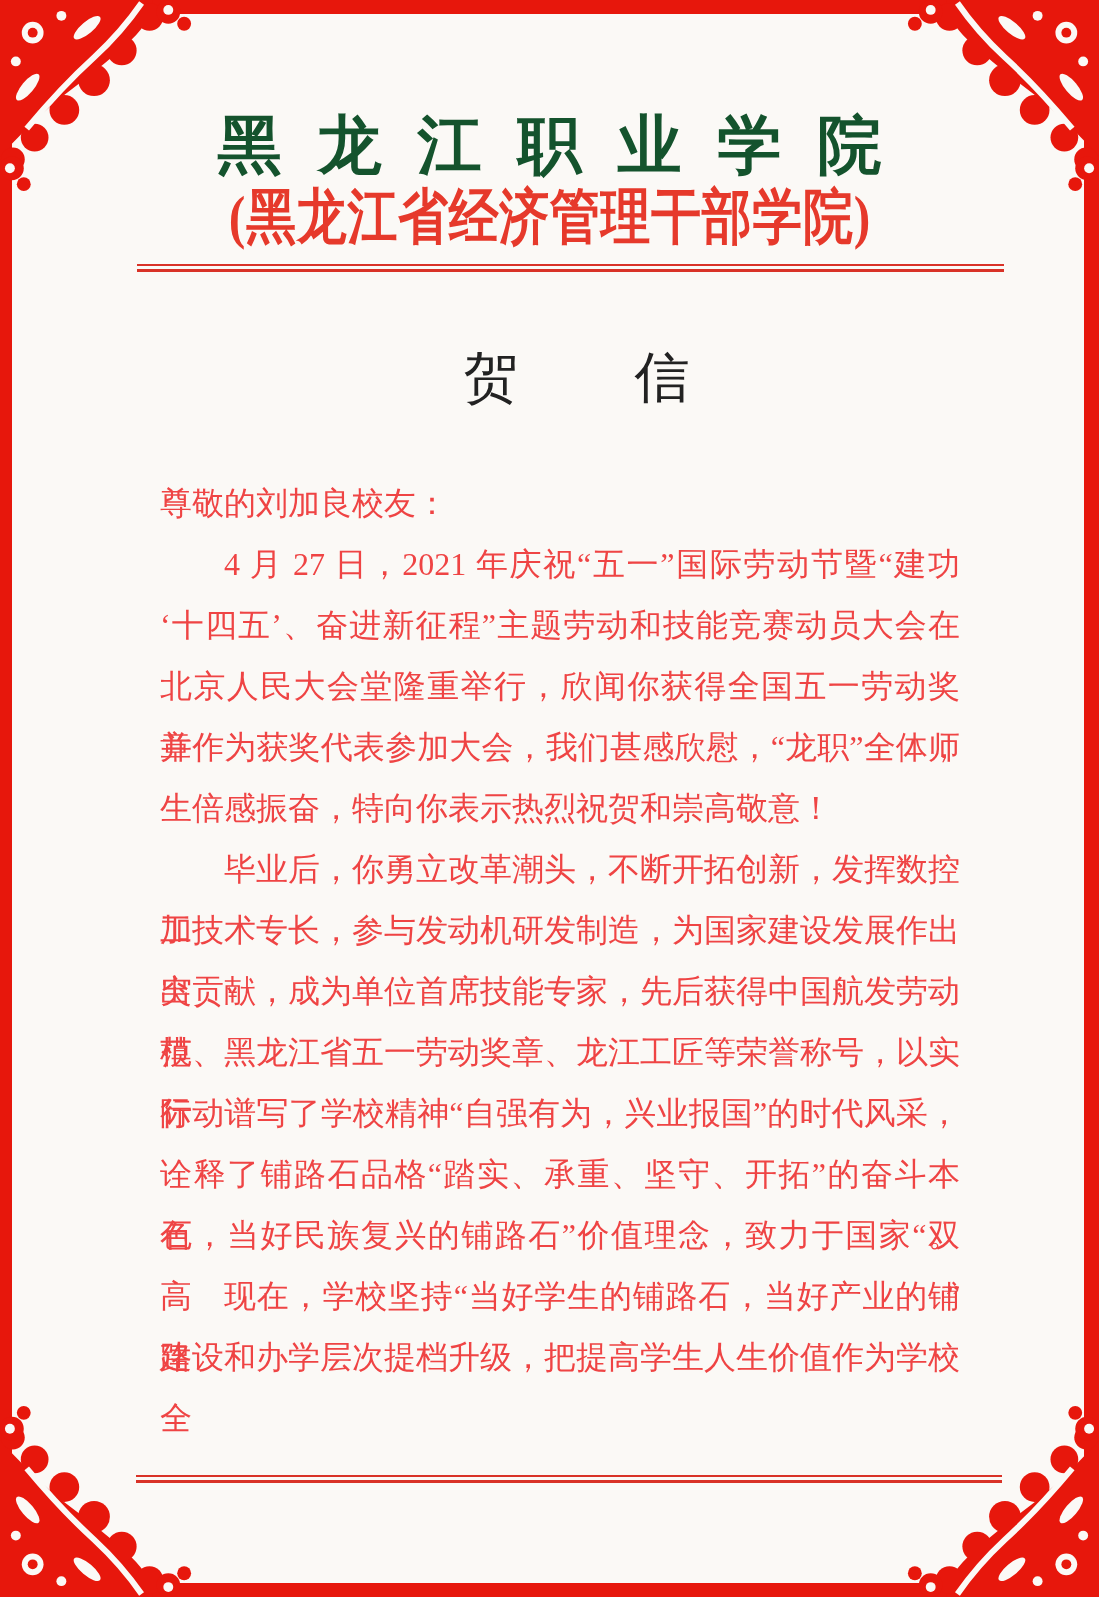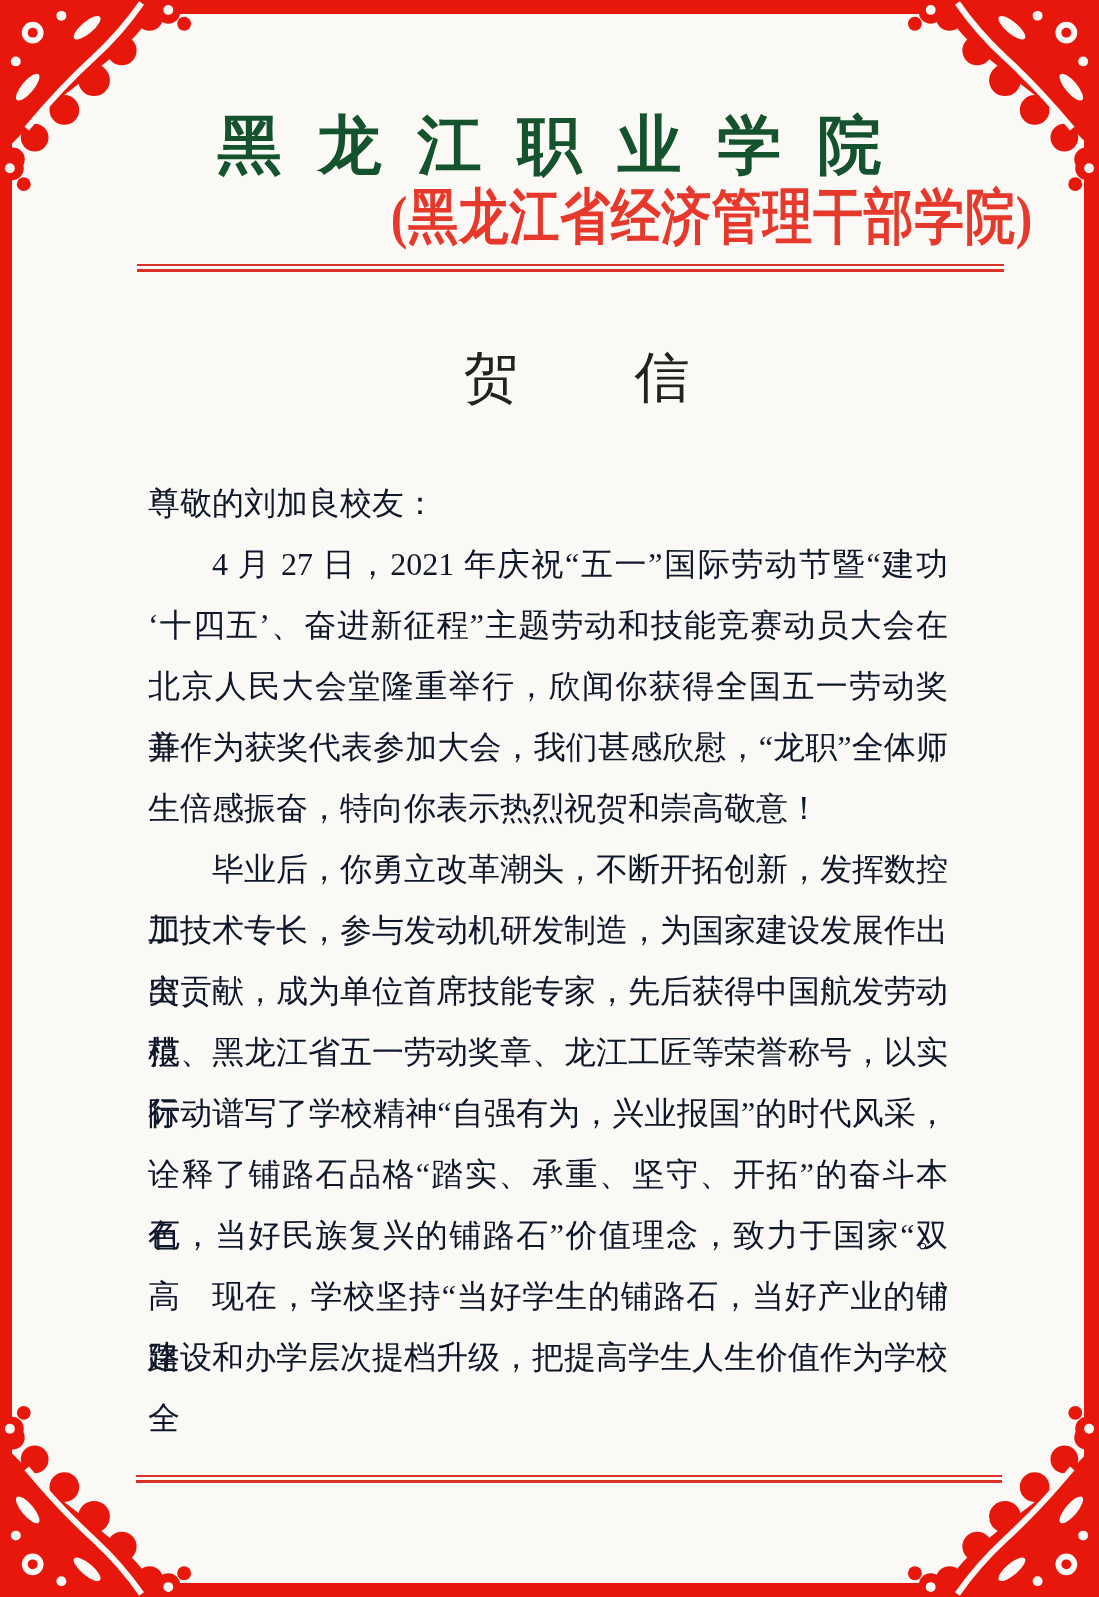--- a/index.html
+++ b/index.html
@@ -33,21 +33,21 @@
   .school-name {
     position: absolute; top: 110px; left: 0; width: 100%;
     text-align: center;
     font-size: 64px; line-height: 72px; font-weight: bold;
     color: #14532d;
     letter-spacing: 36px; text-indent: 36px;
     white-space: nowrap;
   }
   .school-subname {
     position: absolute; top: 184px; left: 0; width: 100%;
-    text-align: right; white-space: nowrap;
+    text-align: center; white-space: nowrap;
   }
   .school-subname .squeeze {
     display: inline-block;
     font-size: 60px; line-height: 66px; font-weight: bold;
     color: #e6392b;
     transform: scaleX(0.83); transform-origin: center;
     letter-spacing: 1px;
   }
 
   
@@ -63,22 +63,22 @@
     position: absolute; top: 352px; left: 0; width: 100%;
     text-align: center;
     font-size: 55px; line-height: 52px;
     color: #222222;
     letter-spacing: 2px;
     margin-left: 28px;
   }
 
   
   .letter-body {
-    position: absolute; top: 473px; left: 148px; width: 800px;
-    color: #0f172a;
+    position: absolute; top: 473px; left: 160px; width: 800px;
+    color: #ef4444;
   }
   .line {
     height: 61px; line-height: 61px;
     font-size: 32px;
     text-align: justify;
   }
   .line.fill { text-align-last: justify; }
   .line.indent { text-indent: 64px; }
 </style>
 </head>

